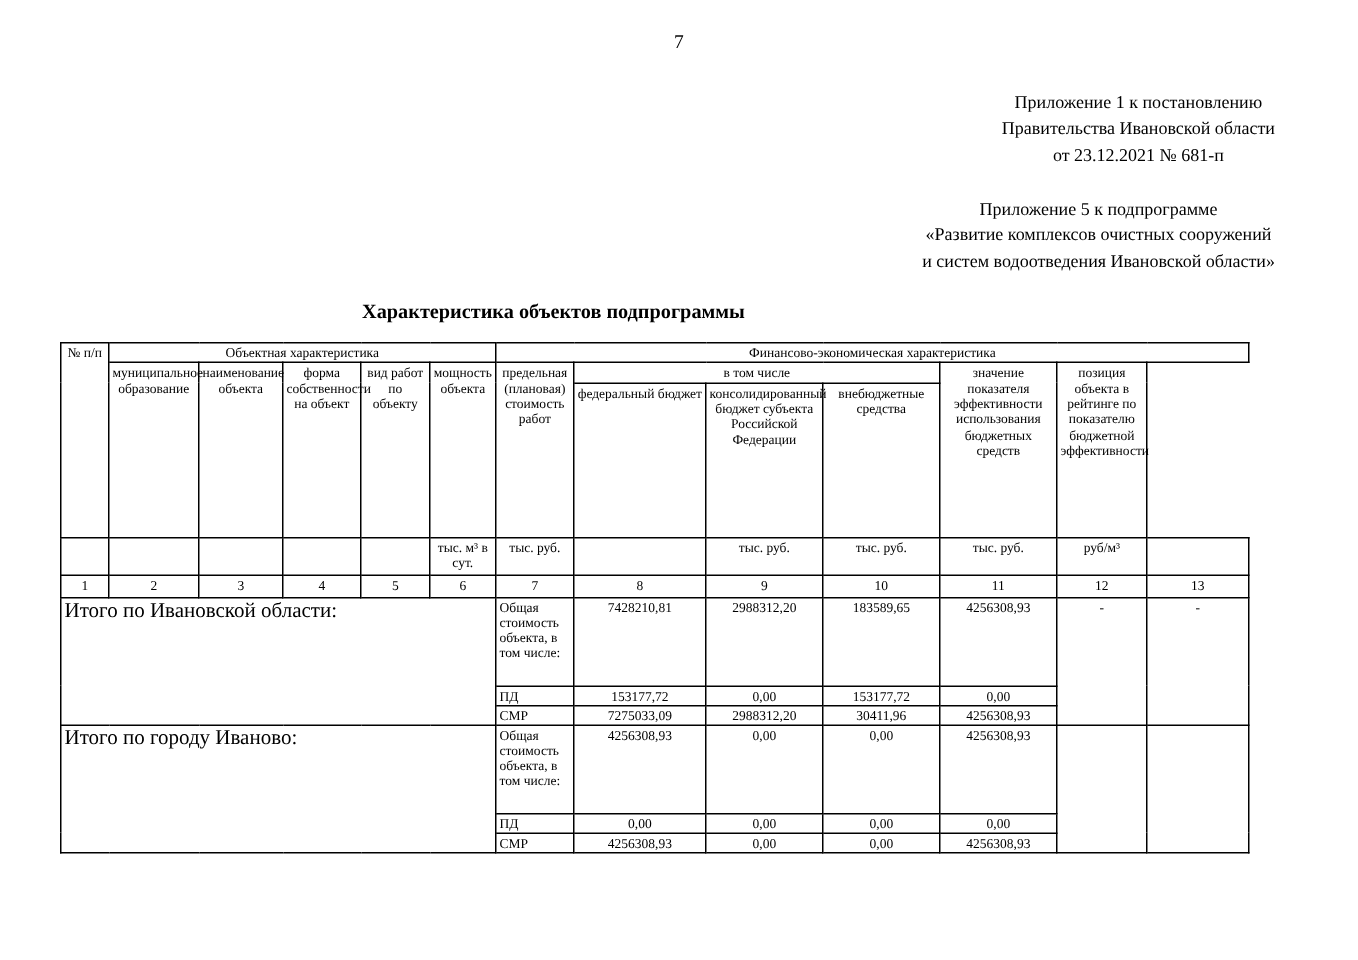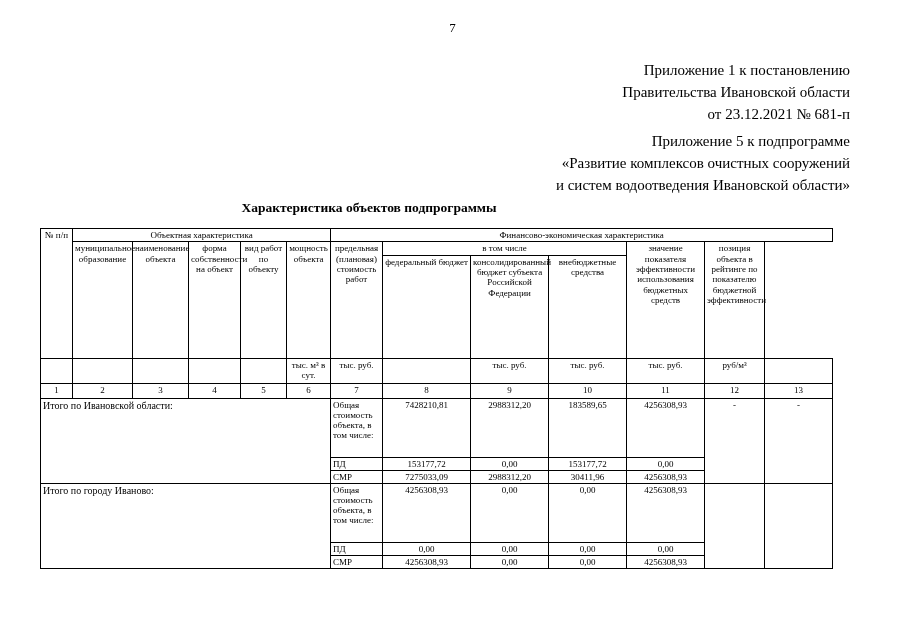--- a/index.html
+++ b/index.html
@@ -25,22 +25,22 @@
     position: absolute;
     top: 20px;
     left: 0;
     width: 905px;
     text-align: center;
     font-size: 13px;
   }
   .header-block {
     position: absolute;
     right: 55px;
-    text-align: right;
-    font-size: 15px;
+    text-align: center;
+    font-size: 12px;
     line-height: 1.45;
   }
   .hb1 { top: 60px; }
   .hb2 { top: 131px; }
   .doc-title {
     position: absolute;
     top: 200px;
     left: 0;
     width: 738px;
     text-align: center;
@@ -71,21 +71,21 @@
     line-height: 1.15;
     padding-top: 3px;
   }
   .numrow td {
     text-align: center;
     font-size: 9px;
     height: 12px;
     padding: 0 2px;
   }
   .rowlabel {
-    font-size: 10px;
+    font-size: 14px;
     padding-left: 4px;
     vertical-align: top;
   }
   .subcell {
     font-size: 9px;
     padding-left: 3px;
   }
   .numcell {
     font-size: 9px;
     text-align: center;

